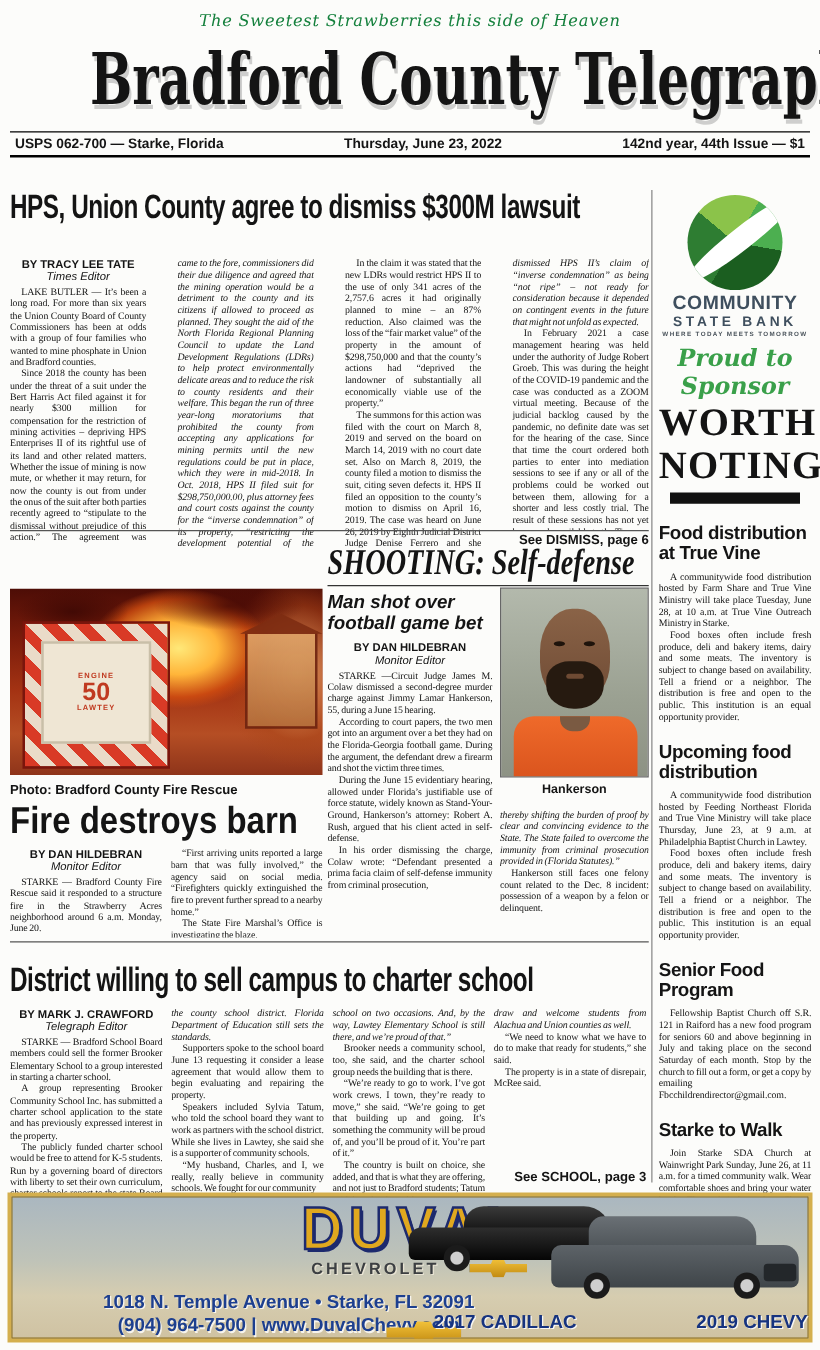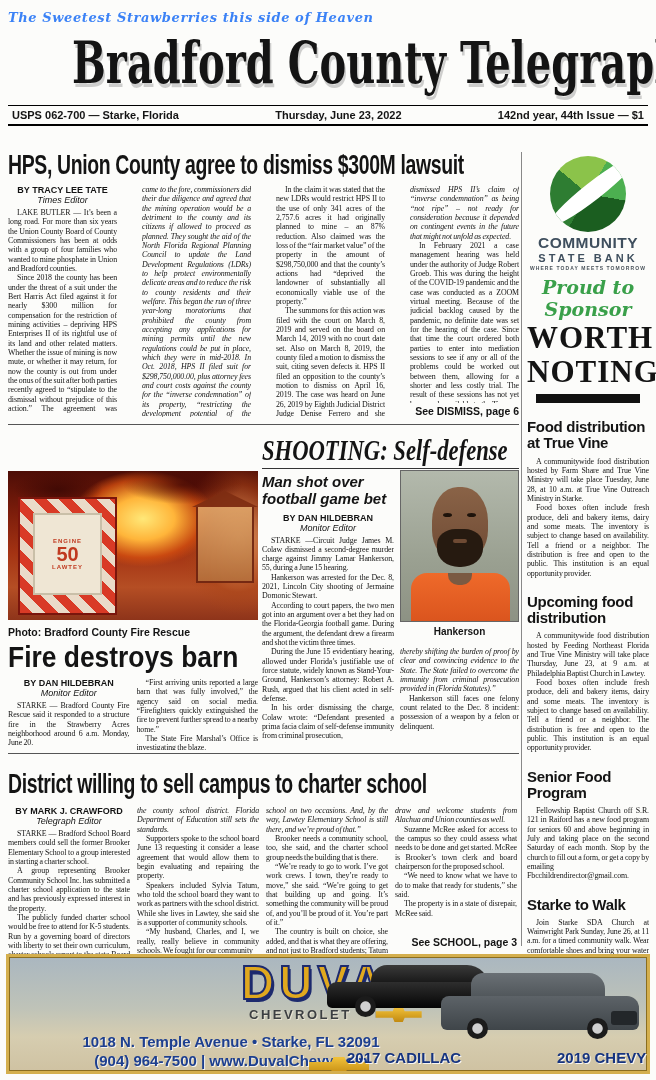--- a/index.html
+++ b/index.html
@@ -2,57 +2,57 @@
 <html><head>
 <meta charset="utf-8">
 <style>
   * { margin:0; padding:0; box-sizing:border-box; }
   html,body { width:656px; height:1080px; }
   body { background:#fcfcfa; font-family:"Liberation Serif", serif; color:#141414; position:relative; overflow:hidden; }
   .page { position:absolute; inset:0; }
 
   
   .masthead { position:absolute; left:8px; right:8px; top:4px; }
-  .tagline { font-family:"DejaVu Serif", serif; font-style:italic; font-weight:bold; font-size:13px; letter-spacing:.6px; padding-top:6px; color:#3b82f6; }
+  .tagline { text-align:center; font-family:"DejaVu Serif", serif; font-style:italic; font-weight:normal; font-size:13px; letter-spacing:.6px; padding-top:6px; color:#15803d; }
   .nameplate { text-align:center; font-family:"DejaVu Serif", serif; font-weight:bold; font-size:50px; white-space:nowrap; height:78px; line-height:78px; transform:scale(.8,1.14); transform-origin:50% 50%; text-shadow:2px 3px 0 rgba(0,0,0,.18); }
   .infobar { margin-top:2px; border-top:1.5px solid #000; border-bottom:2.5px solid #000; padding:3px 4px; display:flex; justify-content:space-between; font-family:"Liberation Sans",sans-serif; font-weight:bold; font-size:11px; }
 
   
   .headline-xl { font-family:"Liberation Sans",sans-serif; font-weight:bold; font-size:27px; white-space:nowrap; letter-spacing:-.5px; transform:scaleX(.72); transform-origin:0 50%; }
   .byline { text-align:center; margin-bottom:3px; }
   .by { font-family:"Liberation Sans",sans-serif; font-weight:bold; font-size:9px; }
   .by-title { font-family:"Liberation Sans",sans-serif; font-style:italic; font-size:9px; }
   .body { font-size:7.9px; line-height:1.18; text-align:justify; letter-spacing:-.1px; word-spacing:-.5px; overflow:hidden; }
   .body p { text-indent:9px; }
   .cont p:first-child { text-indent:0;font-style:italic; }
   .jump { font-family:"Liberation Sans",sans-serif; font-weight:bold; font-size:10.5px; text-align:right; margin-top:2px; }
 
   
   .lead { position:absolute; left:8px; top:150px; width:511px; }
-  .lead .cols4 { display:flex; gap:25px; margin-top:4px; }
+  .lead .cols4 { display:flex; gap:25px; margin-top:25px; }
   .lead .col { width:122px; }
   .lead .body { height:232px; }
   .lead .col1 .body { height:206px; }
   .lead .col4 .body { height:218px; }
 
   
   .hrule-a { position:absolute; left:8px; top:424px; width:511px; height:1px; background:#555; }
   .hrule-b { position:absolute; left:8px; top:753px; width:511px; height:1px; background:#555; }
   .vrule  { position:absolute; left:521px; top:152px; width:1px; height:794px; background:#888; }
 
   
   .fire-photo { position:absolute; left:8px; top:471px; width:250px; height:149px; overflow:hidden;
     background:
       radial-gradient(ellipse 90px 60px at 54% 32%, #ffe878 0%, #ffb53a 35%, rgba(214,80,16,.75) 65%, rgba(150,40,10,0) 80%),
       radial-gradient(ellipse 70px 90px at 92% 45%, rgba(235,170,110,.9) 0%, rgba(170,70,25,.5) 60%, rgba(120,30,10,0) 85%),
       linear-gradient(180deg, #4d0d06 0%, #7c1d0b 28%, #a43313 55%, #b54e24 78%, #8e341a 100%); }
   .fire-photo .smoke { position:absolute; left:0; top:0; width:100%; height:46px;
       background:radial-gradient(ellipse 60px 24px at 20% 40%, rgba(60,8,4,.85), rgba(60,8,4,0) 75%),
                  radial-gradient(ellipse 80px 26px at 70% 30%, rgba(70,10,5,.8), rgba(70,10,5,0) 75%); }
-  .truck { position:absolute; left:10px; top:26px; width:99px; height:118px;
+  .truck { position:absolute; left:10px; top:26px; width:118px; height:118px;
       background:repeating-linear-gradient(45deg,#d93a26 0 9px,#eadbc8 9px 18px); border:2px solid #7a150c; }
   .truck-sign { position:absolute; left:13px; top:14px; right:13px; bottom:18px; background:#efe6d4; border:2px solid #c9bfa8;
       display:flex; flex-direction:column; align-items:center; justify-content:center; color:#c03a20;
       font-family:"Liberation Sans",sans-serif; font-weight:bold; }
   .truck-sign .t1 { font-size:6px; letter-spacing:1px; }
   .truck-sign .t2 { font-size:20px; line-height:1; }
   .truck-sign .t3 { font-size:6px; letter-spacing:1px; }
   .shed { position:absolute; right:4px; top:34px; width:58px; height:78px; background:linear-gradient(180deg,#e0a569,#b5703c); border:2px solid #6e2410; opacity:.9; }
   .shed:before { content:""; position:absolute; left:-6px; top:-16px; border-left:33px solid transparent; border-right:33px solid transparent; border-bottom:16px solid #7e2d12; }
   .fire-caption { position:absolute; left:8px; top:626px; font-family:"Liberation Sans",sans-serif; font-weight:bold; font-size:10.5px; }
@@ -221,21 +221,20 @@
     <h2 class="kicker">SHOOTING: Self-defense</h2>
     <div class="krule"></div>
     <div class="subhead">Man shot over football game bet</div>
     <div class="shooting-left">
       <div class="byline">
         <div class="by">BY DAN HILDEBRAN</div>
         <div class="by-title">Monitor Editor</div>
       </div>
       <div class="body">
           <p>STARKE —Circuit Judge James M. Colaw dismissed a second-degree murder charge against Jimmy Lamar Hankerson, 55, during a June 15 hearing.</p>
-          <p>Hankerson was arrested for the Dec. 8, 2021, Lincoln City shooting of Jermaine Domonic Stewart.</p>
           <p>According to court papers, the two men got into an argument over a bet they had on the Florida-Georgia football game. During the argument, the defendant drew a firearm and shot the victim three times.</p>
           <p>During the June 15 evidentiary hearing, allowed under Florida’s justifiable use of force statute, widely known as Stand-Your-Ground, Hankerson’s attorney: Robert A. Rush, argued that his client acted in self-defense.</p>
           <p>In his order dismissing the charge, Colaw wrote: “Defendant presented a prima facia claim of self-defense immunity from criminal prosecution,</p>
         </div>
     </div>
     <div class="mug-col">
       <div class="mug">
         <div class="head"></div>
         <div class="eye l"></div>
         <div class="eye r"></div>
@@ -280,21 +279,20 @@
         <div class="body cont">
             <p>school on two occasions. And, by the way, Lawtey Elementary School is still there, and we’re proud of that.”</p>
             <p>Brooker needs a community school, too, she said, and the charter school group needs the building that is there.</p>
             <p>“We’re ready to go to work. I’ve got work crews. I town, they’re ready to move,” she said. “We’re going to get that building up and going. It’s something the community will be proud of, and you’ll be proud of it. You’re part of it.”</p>
             <p>The country is built on choice, she added, and that is what they are offering, and not just to Bradford students; Tatum said the school would</p>
           </div>
       </div>
       <div class="col col4">
         <div class="body cont">
             <p>draw and welcome students from Alachua and Union counties as well.</p>
-            <p>Suzanne McRee asked for access to the campus so they could assess what needs to be done and get started. McRee is Brooker’s town clerk and board chairperson for the proposed school.</p>
             <p>“We need to know what we have to do to make that ready for students,” she said.</p>
             <p>The property is in a state of disrepair, McRee said.</p>
           </div>
         <div class="jump">See SCHOOL, page 3</div>
       </div>
     </div>
   </section>
 
   <aside class="sidebar">
     <div class="csb">

